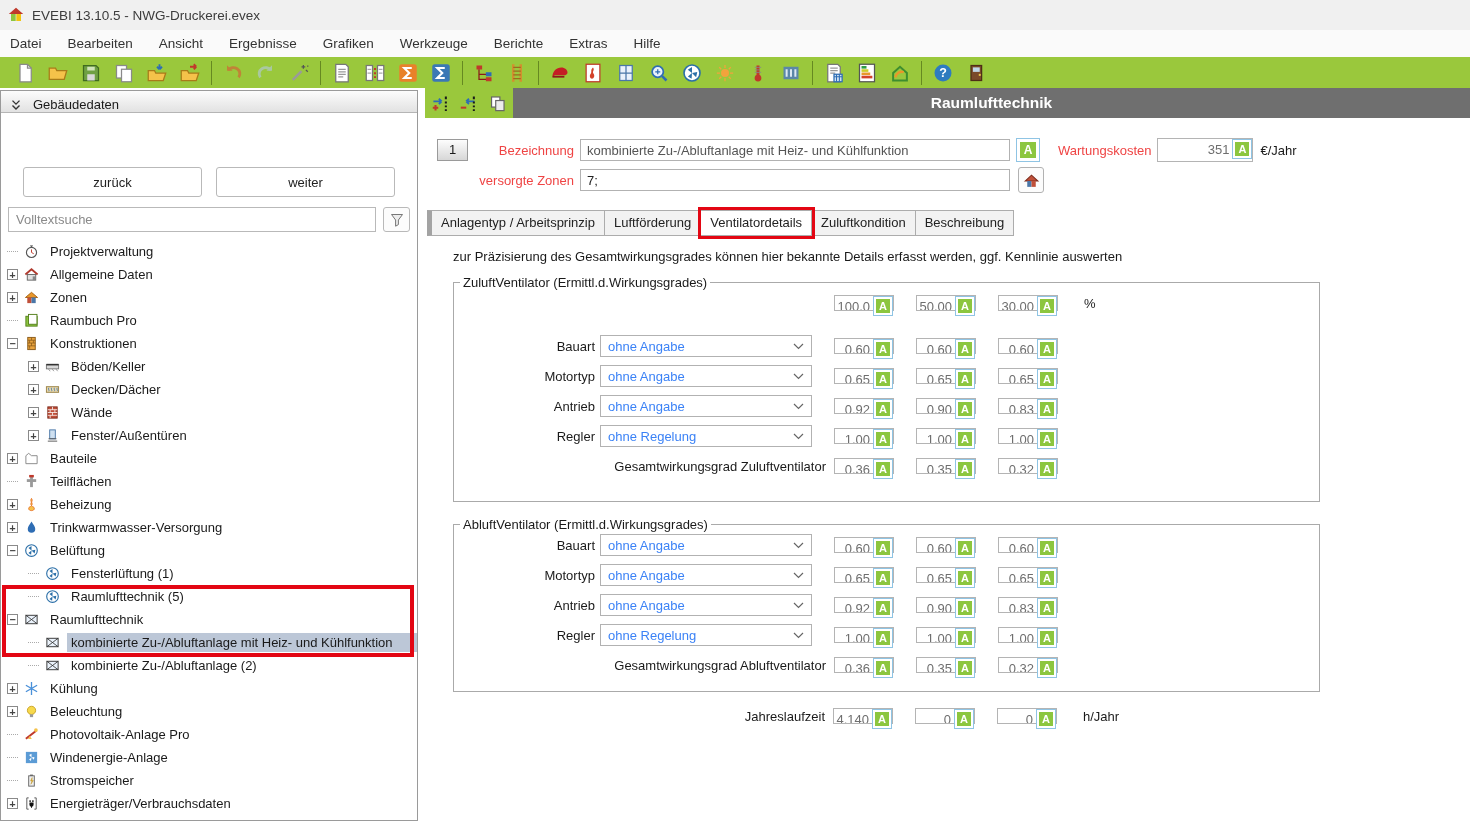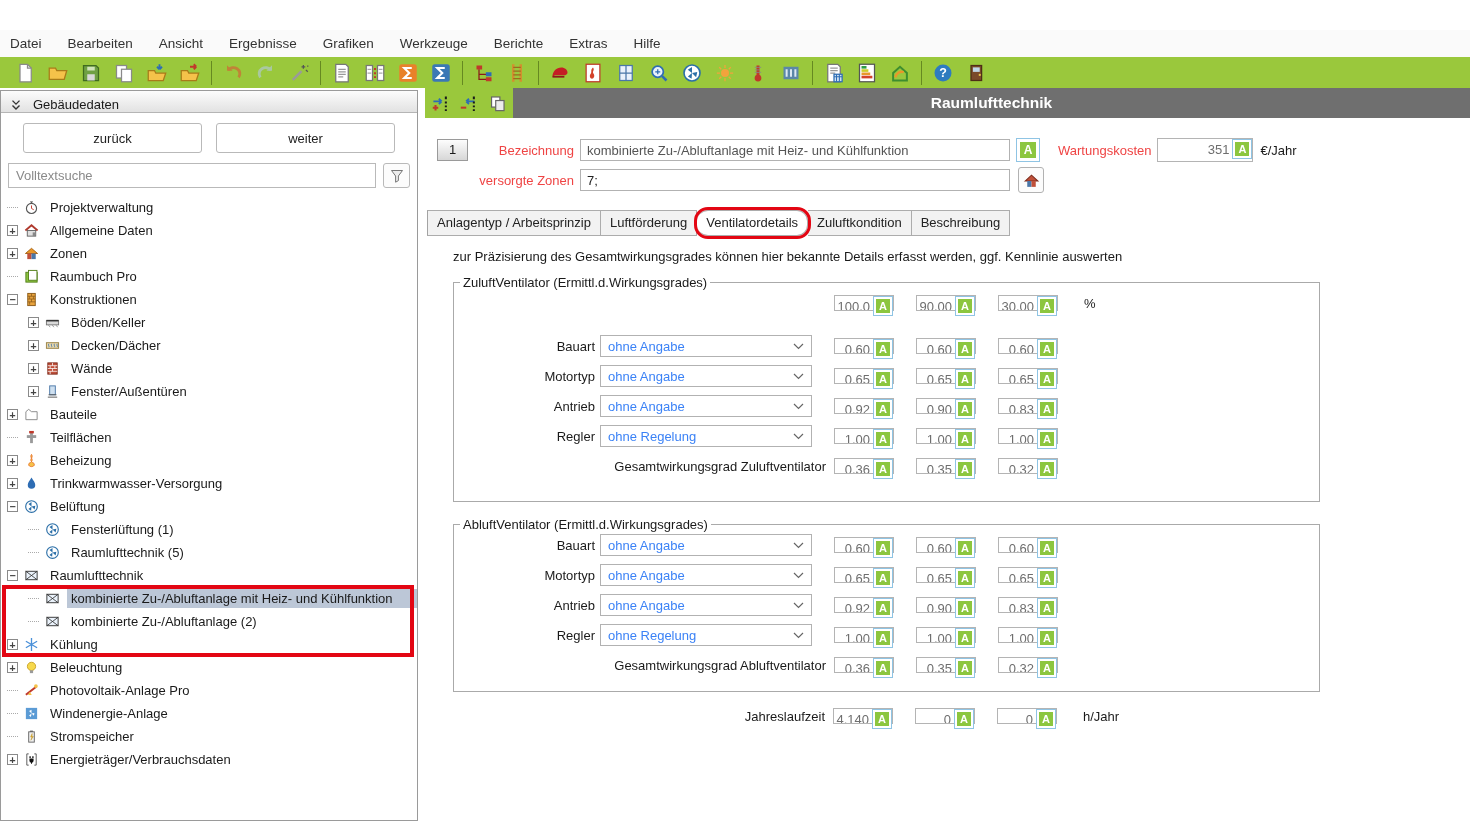--- a/index.html
+++ b/index.html
@@ -12,21 +12,21 @@
   .menu-item { cursor:default; }
   .toolbar { position:absolute; left:0; top:57px; width:1470px; height:31px; background:#9AC83C; display:flex; align-items:center; padding:0 4px; }
   .tb-group { display:flex; align-items:center; gap:9px; padding:0 9px; }
   .tb-sep { width:1px; height:24px; background:rgba(40,60,0,.45); }
   .tbtn { width:24px; height:24px; display:flex; align-items:center; justify-content:center; }
   .ic { display:inline-flex; align-items:center; justify-content:center; }
 
   
   .sidebar { position:absolute; left:0; top:90px; width:418px; height:731px; background:#fff; border:1px solid #9a9a9a; }
   .sb-header { height:22px; background:linear-gradient(#fcfcfc,#e2e2e2); border-bottom:1px solid #b5b5b5; display:flex; align-items:flex-end; gap:10px; padding:0 8px; }
-  .sb-nav { display:flex; gap:14px; padding:10px 22px 8px; }
+  .sb-nav { display:flex; gap:14px; padding:10px 22px 8px;margin-top:44px; }
   .sb-nav button { flex:1; height:30px; background:#fff; border:1px solid #b9b9b9; border-radius:3px; font:13px "Liberation Sans", sans-serif; color:#222; }
   .sb-search { display:flex; gap:7px; padding:2px 7px 8px; }
   .sb-search input { flex:1; height:25px; border:1px solid #b9b9b9; padding:0 7px; font:13px "Liberation Sans", sans-serif; color:#444; }
   .sb-search input::placeholder { color:#8a8a8a; }
   .filterbtn { width:27px; height:25px; background:#fcfcfc; border:1px solid #b9b9b9; border-radius:3px; display:flex; align-items:center; justify-content:center; }
   #tree { position:relative; }
   .trow { height:23px; display:flex; align-items:center; white-space:nowrap; overflow:hidden; }
   .exp { width:11px; height:11px; min-width:11px; border:1px solid #8a8a8a; background:#fff; font:bold 10px/9px "DejaVu Sans Mono", monospace; text-align:center; color:#444; margin-right:4px; }
   .noexp { width:11px; min-width:11px; border-top:1px dotted #aaa; margin-right:4px; }
   .ti { width:19px; min-width:19px; height:16px; margin-right:5px; display:inline-flex; align-items:center; justify-content:center; }
@@ -44,22 +44,22 @@
   .r1 { left:12px; top:50px; }
   .r2 { left:12px; top:80px; }
   .badge { width:31px; height:22px; background:linear-gradient(#fdfdfd,#d7d7d7); border:1px solid #9a9a9a; text-align:center; line-height:20px; }
   .txtfield { height:22px; border:1px solid #b2b2b2; background:#fff; padding:0 6px; font:13px "Liberation Sans", sans-serif; color:#555; }
   .abtn { height:24px; min-width:24px; border:1px solid #8FC4E4; background:#fff; display:inline-flex; align-items:center; justify-content:center; padding:2px; }
   .abtn b { width:16px; height:16px; background:#8CC63F; color:#fff; font-size:12px; line-height:16px; text-align:center; display:block; }
   .housebtn { width:26px; height:26px; border:1px solid #b2b2b2; border-radius:3px; background:#fcfcfc; display:flex; align-items:center; justify-content:center; }
 
   #tabs { position:absolute; left:2px; top:122px; display:flex; align-items:flex-end; }
   .tab { border:1px solid #acacac; border-left:none; background:#f2f2f2; padding:4px 9px 5px; font-size:13px; color:#222; position:relative; }
-  .tab:first-child { border-left:1px solid #a3a3a3; }
-  .tab.seltab { background:#fff;border-radius:11px; }
+  .tab:first-child { border-left:5px solid #a3a3a3; }
+  .tab.seltab { background:#fff; }
   .tab.annotated { outline:3px solid #E30613; z-index:4; }
 
   .info { position:absolute; left:28px; top:161px; font-size:13px; }
   fieldset { position:absolute; left:28px; width:867px; border:1px solid #aaa; padding:2px 6px 4px; }
   #g0 { top:187px; height:227px; }
   #g1 { top:429px; height:175px; }
   legend { font-size:13px; padding:0 3px; color:#1a1a1a; }
   .grow { display:grid; grid-template-columns:352px 60px 60px 60px 52px; column-gap:22px; align-items:center; margin-bottom:8px; height:22px; }
   .hdr { height:17px; margin-bottom:3px; }
   .hdr span { text-align:center; font-size:13px; }
@@ -74,20 +74,30 @@
   .numfield .abtn b { width:14px; height:14px; font-size:11px; line-height:14px; }
   .total-lbl { text-align:right; margin-right:-14px; }
   #yearRow { position:absolute; left:28px; top:617px; padding:0 6px; width:867px; }
   .unit { font-size:13px; }
 </style>
 </head>
 <body>
 
 <div class="window">
 
+  <div class="titlebar">
+    <span class="ic" id="applogo">
+        <svg width="16" height="16" viewBox="0 0 16 16">
+          <path d="M8 .8 15.2 7H.8z" fill="#C0392B"></path>
+          <rect x="3" y="7" width="4.7" height="7" fill="#8CC63F"></rect>
+          <rect x="8.3" y="7" width="4.7" height="7" fill="#F1C40F"></rect>
+        </svg>
+      </span>
+    <span>EVEBI 13.10.5 - NWG-Druckerei.evex</span>
+  </div>
 
   <div class="menubar" id="menubar">
       <span class="menu-item">Datei</span>
       <span class="menu-item">Bearbeiten</span>
       <span class="menu-item">Ansicht</span>
       <span class="menu-item">Ergebnisse</span>
       <span class="menu-item">Grafiken</span>
       <span class="menu-item">Werkzeuge</span>
       <span class="menu-item">Berichte</span>
       <span class="menu-item">Extras</span>
@@ -646,21 +656,21 @@
         <legend>ZuluftVentilator (Ermittl.d.Wirkungsgrades)</legend>
         <div class="grow">
           <span></span>
           <span class="numfield">
             <span class="numval">100,0</span>
             <span class="abtn">
               <b>A</b>
             </span>
           </span>
           <span class="numfield">
-            <span class="numval">90,00</span>
+            <span class="numval">50,00</span>
             <span class="abtn">
               <b>A</b>
             </span>
           </span>
           <span class="numfield">
             <span class="numval">30,00</span>
             <span class="abtn">
               <b>A</b>
             </span>
           </span>

